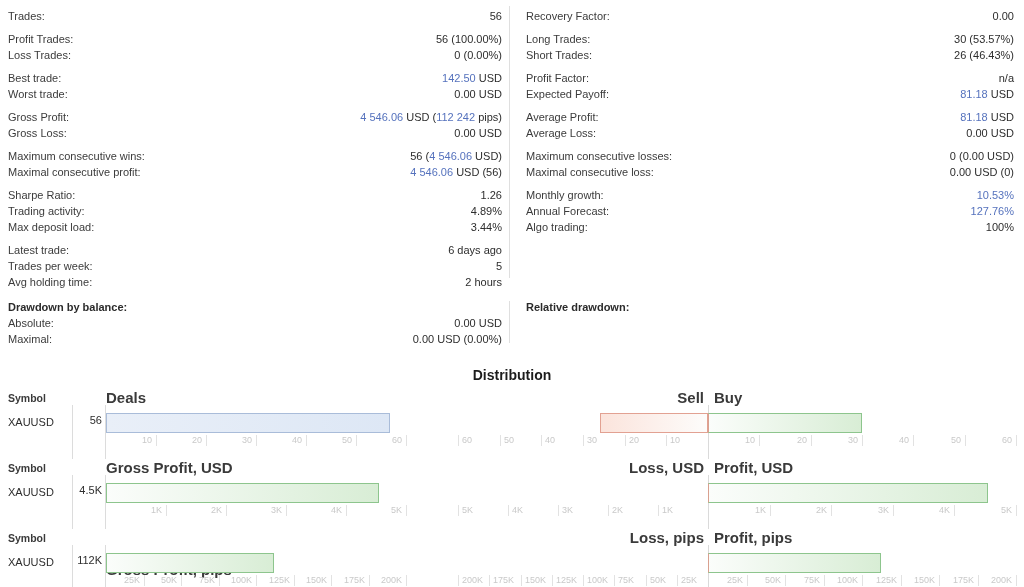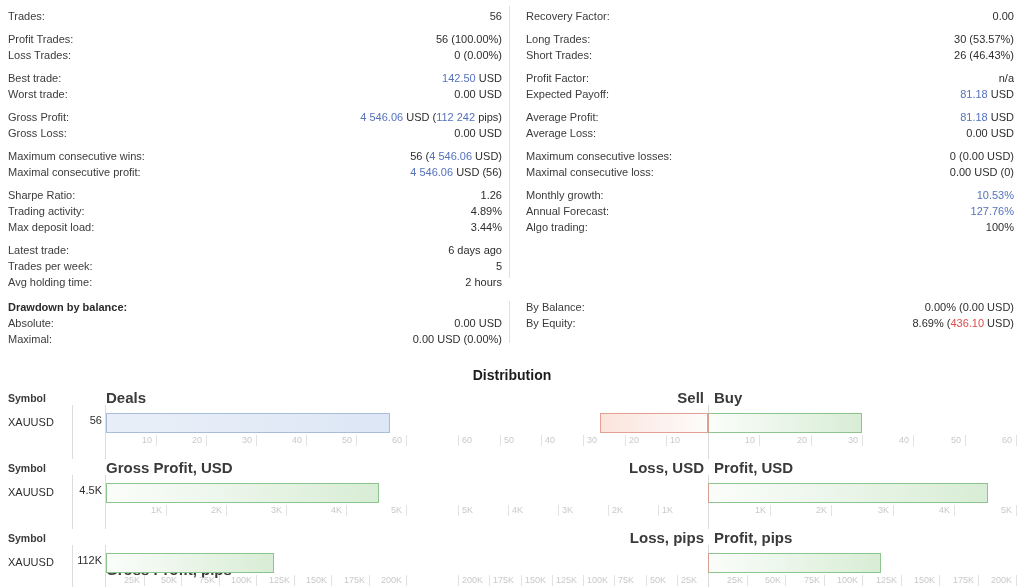--- a/index.html
+++ b/index.html
@@ -311,30 +311,21 @@
             <span class="lbl">Absolute:</span>
             <span class="val">0.00 USD</span>
           </div>
           <div class="srow">
             <span class="lbl">Maximal:</span>
             <span class="val">0.00 USD (0.00%)</span>
           </div>
         </div>
     </div>
     <div class="dd-col right">
-      <div id="dd-right">
-          <div class="srow">
-            <span class="lbl">By Balance:</span>
-            <span class="val">0.00% (0.00 USD)</span>
-          </div>
-          <div class="srow">
-            <span class="lbl">By Equity:</span>
-            <span class="val">8.69% (<span class="red">436.10</span> USD)</span>
-          </div>
-        </div>
+      <div class="dd-head">Relative drawdown:</div>
     </div>
   </div>
 
   <div class="dist-title">Distribution</div>
   <div id="dist-rows">
       <div class="dist-row r1">
         <div class="col-symbol">
           <div class="hdr">Symbol</div>
           <div class="symname">XAUUSD</div>
         </div>

